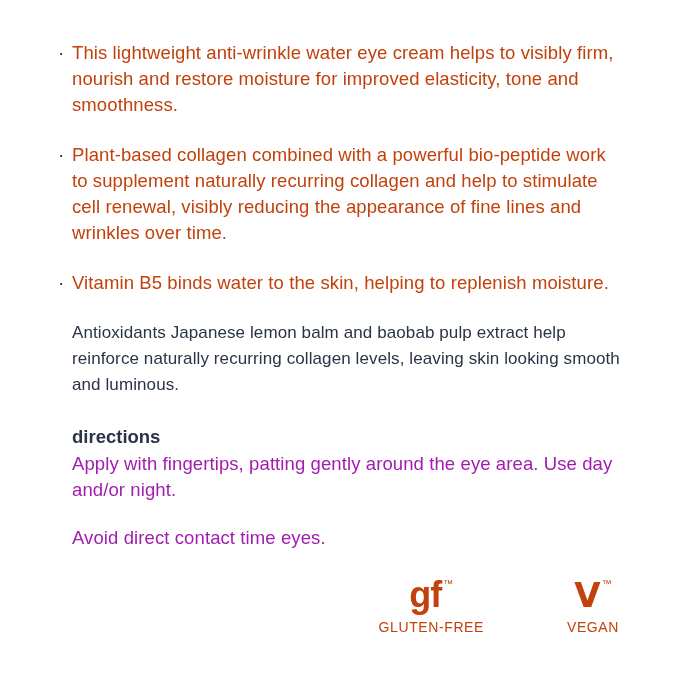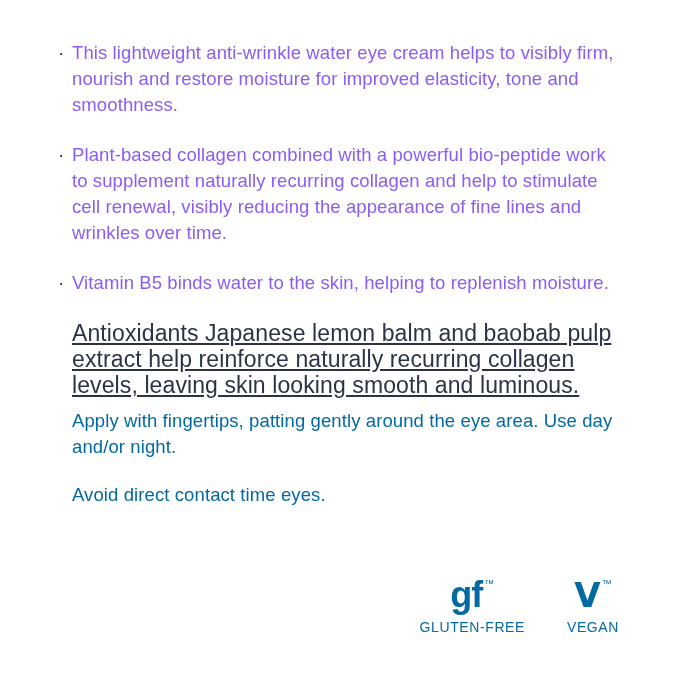--- a/index.html
+++ b/index.html
@@ -30,60 +30,60 @@
     width: 14px;
     flex: 0 0 14px;
     font-size: 19px;
     line-height: 26px;
     color: #2a3446;
   }
   .bullet-text {
     flex: 1 1 auto;
     font-size: 18.5px;
     line-height: 26px;
-    color: #8b5cf6;
+    color: #c2410c;
     letter-spacing: 0.1px;
   }
   .plain-block {
     margin-left: 14px;
-    font-size: 23px;
+    font-size: 17px;
     line-height: 26px;
     color: #2a3446;
     letter-spacing: 0.1px;
-    margin-bottom: 10px;
-    text-decoration: underline;
+    margin-bottom: 26px;
   }
   .section {
     margin-left: 14px;
     margin-bottom: 22px;
   }
   .section-heading {
     font-size: 18.5px;
     line-height: 26px;
     font-weight: bold;
     color: #2a3446;
     margin-bottom: 1px;
   }
   .section-body {
     font-size: 18.5px;
     line-height: 26px;
-    color: #0369a1;
+    color: #a21caf;
     letter-spacing: 0.1px;
   }
   .badges {
     position: absolute;
     right: 60px;
     bottom: 44px;
     display: flex;
     align-items: flex-end;
     gap: 42px;
   }
   .badge {
     text-align: right;
-    color: #0369a1;
+    color: #c2410c;
+    margin-left: 41px;
   }
   .badge-glyph-row {
     display: flex;
     align-items: flex-start;
     justify-content: center;
     height: 40px;
   }
   .badge-glyph {
     font-size: 36px;
     line-height: 38px;
@@ -123,20 +123,21 @@
   </div>
 
   <div class="bullet-block">
     <div class="bullet-mark">·</div>
     <div class="bullet-text">Vitamin B5 binds water to the skin, helping to replenish moisture.</div>
   </div>
 
   <div class="plain-block">Antioxidants Japanese lemon balm and baobab pulp extract help reinforce naturally recurring collagen levels, leaving skin looking smooth and luminous.</div>
 
   <div class="section">
+    <div class="section-heading">directions</div>
     <div class="section-body">Apply with fingertips, patting gently around the eye area. Use day and/or night.</div>
   </div>
 
   <div class="section">
     <div class="section-body">Avoid direct contact time eyes.</div>
   </div>
 
   <div class="badges">
     <div class="badge">
       <div class="badge-glyph-row">

